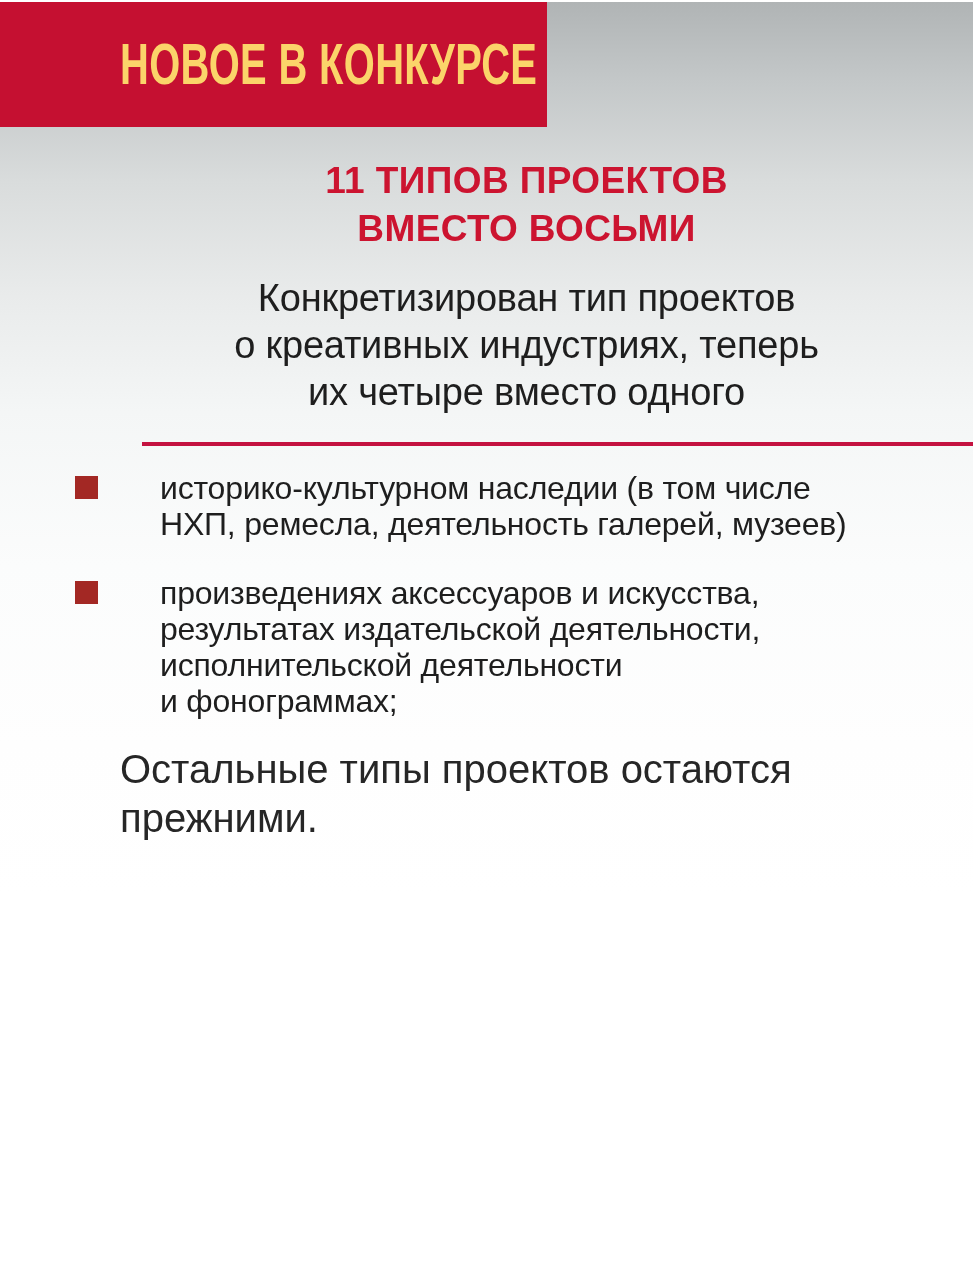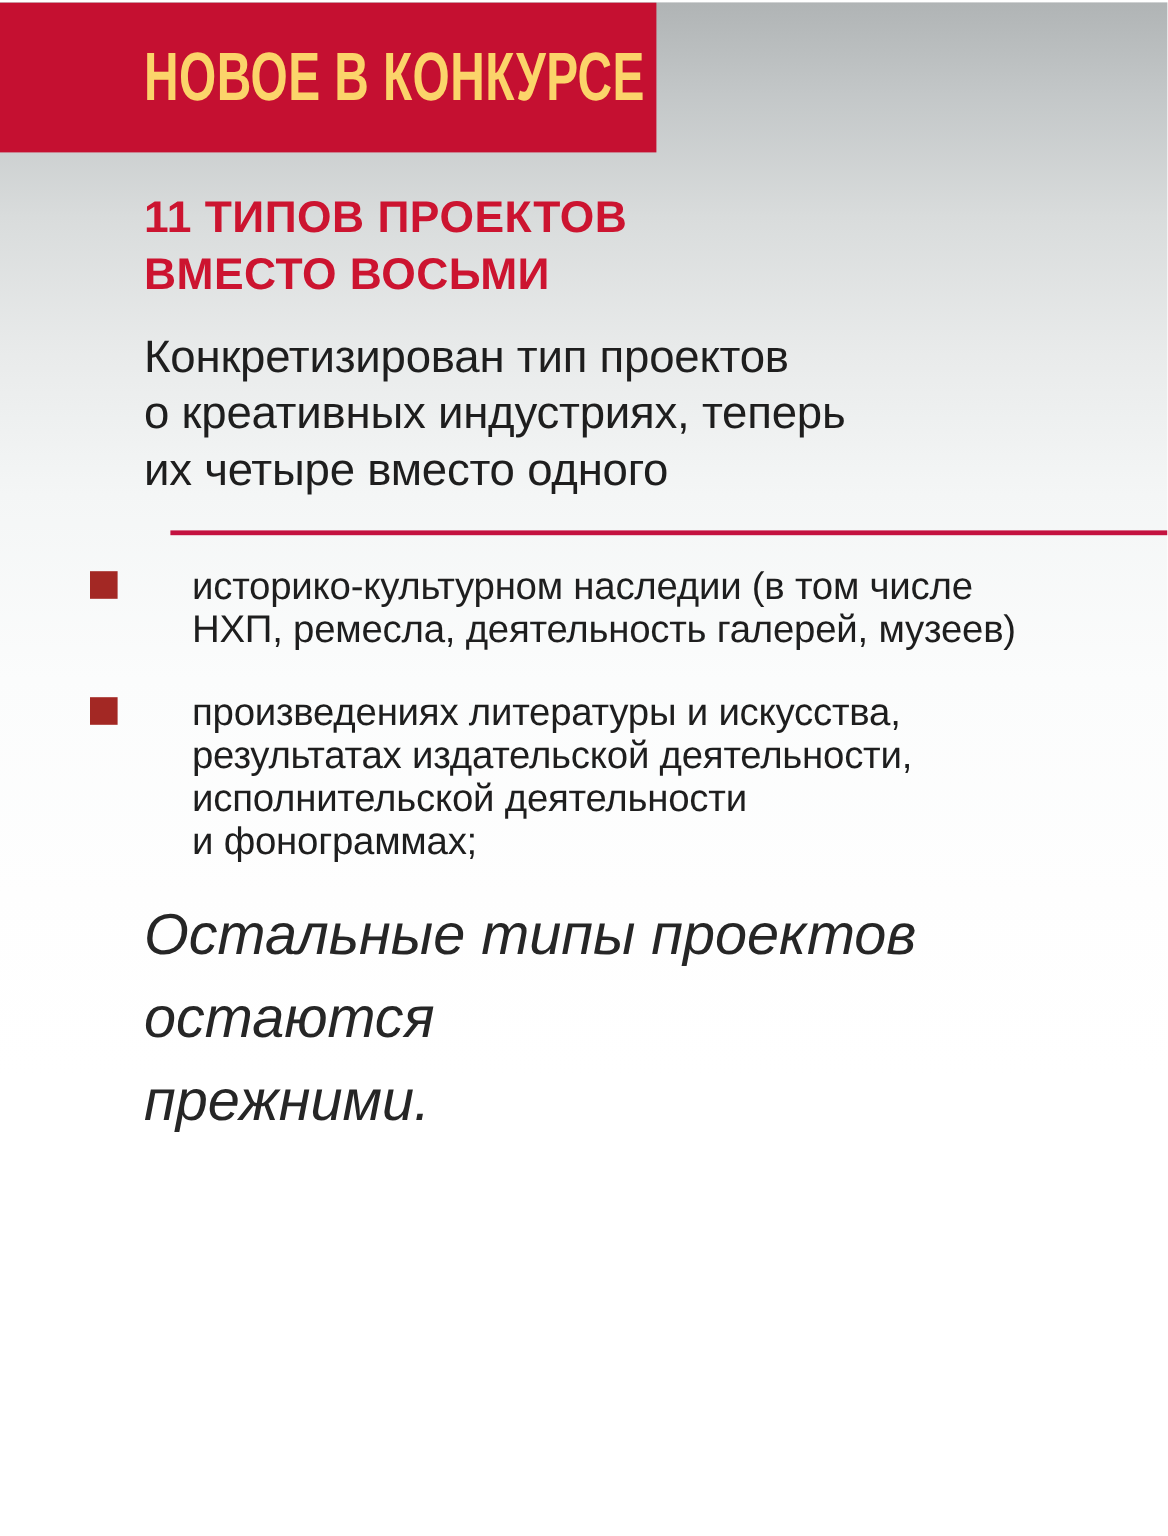--- a/index.html
+++ b/index.html
@@ -55,29 +55,31 @@
     padding: 0 40px 0 120px;
   }
   .heading {
     margin: 30px 0 0;
     font-size: 37px;
     line-height: 48px;
     font-weight: 700;
     color: #cc1430;
     letter-spacing: 0.4px;
     white-space: pre-line;
+    text-align: center;
   }
   .lead {
     margin: 22px 0 0;
     font-size: 38px;
     line-height: 47px;
     font-weight: 400;
     color: #1e1e1e;
     letter-spacing: -0.2px;
     white-space: pre-line;
+    text-align: center;
   }
   .label-row {
     margin-top: 26px;
     display: flex;
     align-items: center;
   }
   .date-label {
     font-size: 25px;
     line-height: 30px;
     font-weight: 700;
@@ -121,23 +123,22 @@
   }
   .bullet-text {
     font-size: 32px;
     line-height: 36px;
     color: #1e1e1e;
     letter-spacing: -0.2px;
     white-space: pre-line;
   }
   .note {
     margin: 26px 0 0;
-    font-size: 48px;
-    line-height: 69px;
-    font-style: italic;
+    font-size: 40px;
+    line-height: 49px;
     color: #262626;
     white-space: pre-line;
   }
 </style>
 </head>
 <body>
 
 <div class="page">
 
   <header class="banner">
@@ -159,21 +160,21 @@
 
 
     <ul class="bullets">
       <li class="bullet-item">
         <span class="bullet-square"></span>
         <span class="bullet-text">историко-культурном наследии (в том числе
 НХП, ремесла, деятельность галерей, музеев)</span>
       </li>
       <li class="bullet-item">
         <span class="bullet-square"></span>
-        <span class="bullet-text">произведениях литературы и искусства,
+        <span class="bullet-text">произведениях аксессуаров и искусства,
 результатах издательской деятельности,
 исполнительской деятельности
 и фонограммах;</span>
       </li>
     </ul>
 
     <p class="note">Остальные типы проектов остаются
 прежними.</p>
 
   </main>

